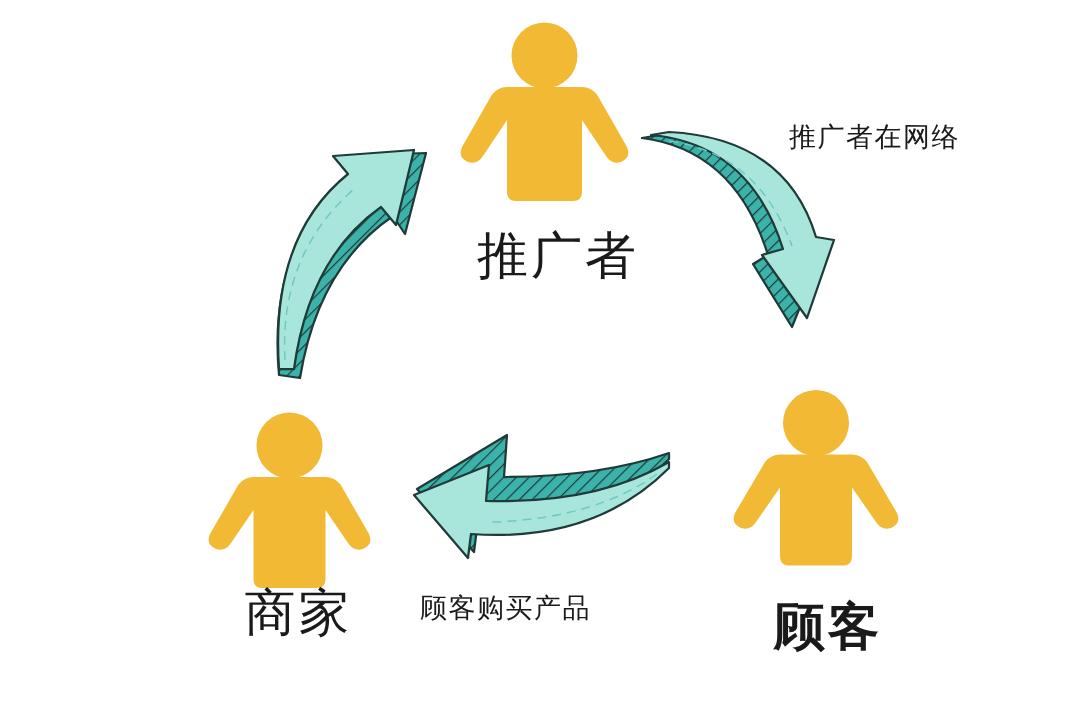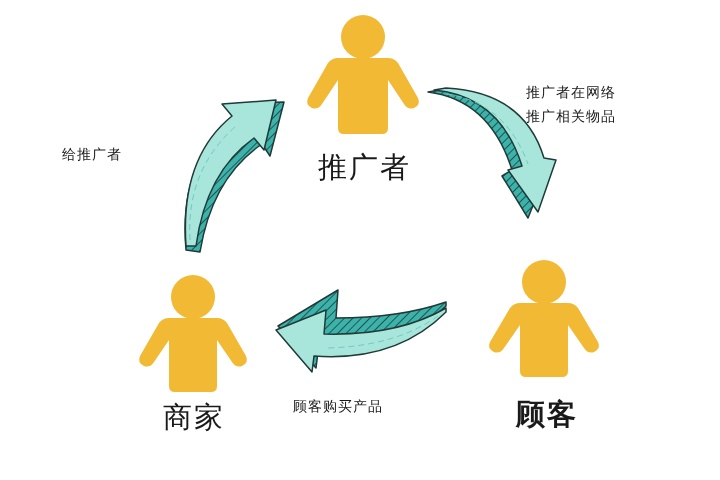--- a/index.html
+++ b/index.html
@@ -1,21 +1,21 @@
 <!DOCTYPE html>
 <html><head>
 <meta charset="utf-8">
 <style>
   html, body { margin:0; padding:0; }
   body { width:720px; height:480px; background:#ffffff; position:relative; overflow:hidden;
          font-family:"DejaVu Serif", "Liberation Serif", serif; color:#1a1a1a; }
   .abs { position:absolute; }
   svg.layer { position:absolute; left:0; top:0; }
-  .node-label { font-size:29px; letter-spacing:2px; }
-  .edge-label { font-size:14px; line-height:24px; letter-spacing:1px; }
+  .node-label { font-size:34px; letter-spacing:2px; }
+  .edge-label { font-size:18px; line-height:24px; letter-spacing:1px; }
 </style>
 </head>
 <body>
 
 <svg class="layer" width="720" height="480" viewBox="0 0 720 480">
   <defs>
     <pattern id="hatch" patternUnits="userSpaceOnUse" width="6" height="6" patternTransform="rotate(45)">
       <rect width="6" height="6" fill="#3CB3AA"></rect>
       <line x1="0" y1="0" x2="0" y2="6" stroke="#1f3a38" stroke-width="1.6"></line>
     </pattern>
@@ -50,24 +50,22 @@
 
   <g stroke="#1f3a38" stroke-width="1.5" stroke-linejoin="round">
     <path d="M446 302 Q400 318 336 318 L338 290 L278 326 L316 368 L318 352 Q396 356 446 306 Z" fill="url(#hatch)"></path>
     <path d="M446 308 Q398 336 324 334 L326 310 L276 330 L312 372 L314 356 Q396 362 446 312 Z" fill="#A8E6DC"></path>
     <path d="M438 316 Q396 346 328 348" fill="none" stroke="#6fc9bf" stroke-width="1" stroke-dasharray="6 4"></path>
   </g>
 </svg>
 
 <div class="abs node-label" style="left:318px; top:148px;">推广者</div>
 <div class="abs node-label" style="left:516px; top:395px;font-weight:bold;">顾客</div>
-<div class="abs node-label" style="left:163px; top:398px;">商家</div>
+<div class="abs node-label" style="left:163px; top:386px;">商家</div>
 
 <div class="abs edge-label" style="left:526px; top:80px;">
   <div>推广者在网络</div>
-  <div>推广相关物品</div>
 </div>
-<div class="abs edge-label" style="left:293px; top:394px;">
+<div class="abs edge-label" style="left:280px; top:394px;">
   <div>顾客购买产品</div>
 </div>
 <div class="abs edge-label" style="left:62px; top:142px;">
-  <div>给推广者</div>
 </div>
 
 </body></html>

